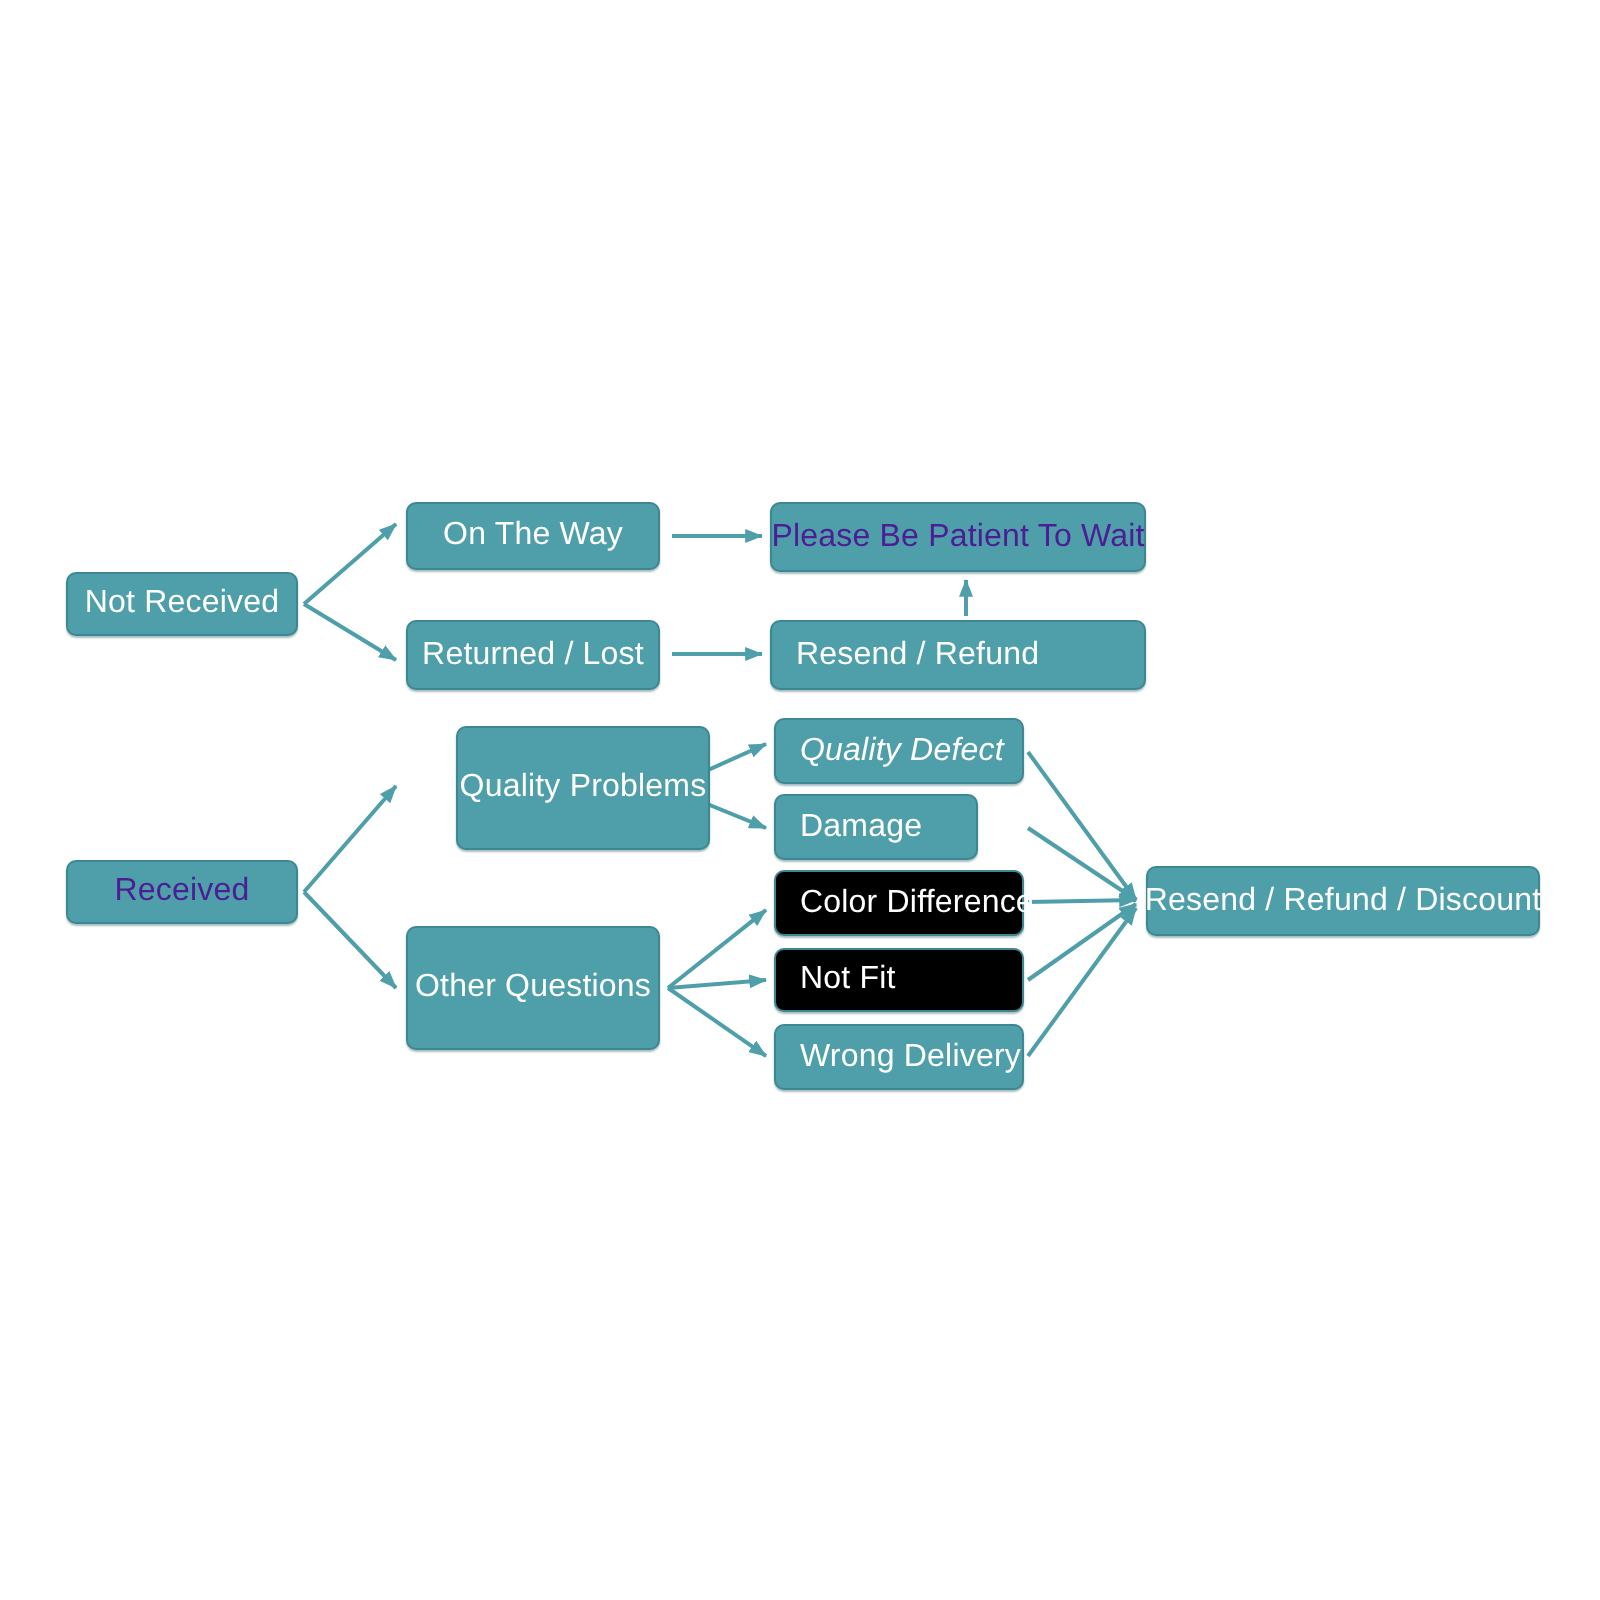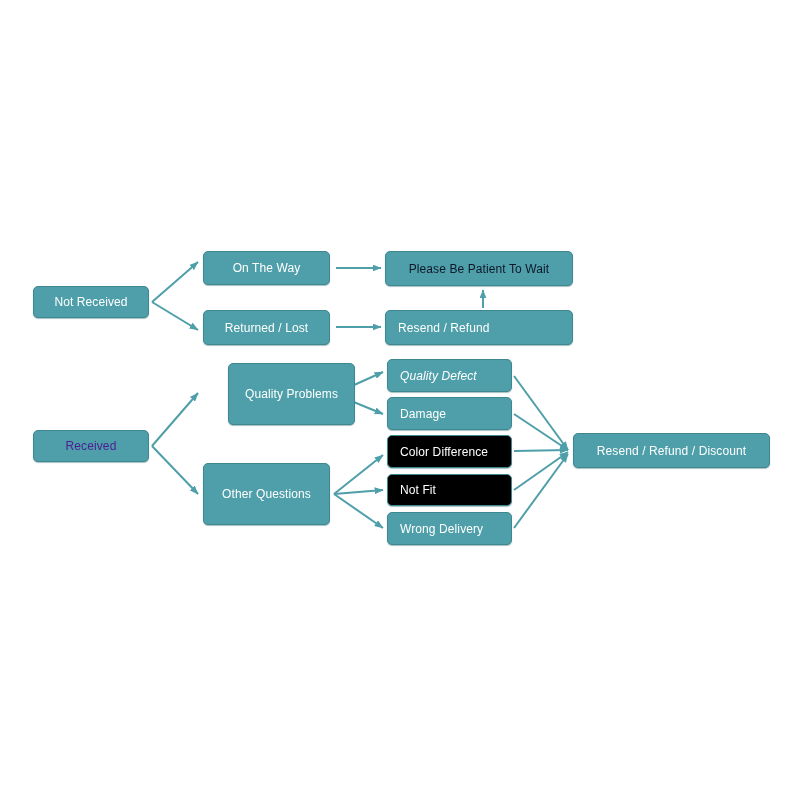--- a/index.html
+++ b/index.html
@@ -27,21 +27,21 @@
     height: 800px;
     pointer-events: none;
   }
   .node {
     position: absolute;
     box-sizing: border-box;
     background: #4e9fa9;
     border: 1px solid #3d8791;
     border-radius: 5px;
     color: #ffffff;
-    font-size: 12px;
+    font-size: 16px;
     letter-spacing: 0.1px;
     display: flex;
     align-items: center;
     box-shadow: 0 1px 1px rgba(60,110,115,0.45);
     z-index: 2;
     white-space: nowrap;
   }
   .node.center {
     justify-content: center;
   }
@@ -89,39 +89,39 @@
   <div id="node-layer">
       <div class="node center" style="left: 33px; top: 286px; width: 116px; height: 32px; background: rgb(78, 159, 169); border-color: rgb(61, 135, 145); color: rgb(255, 255, 255);">
         <span class="node-label">Not Received</span>
       </div>
       <div class="node center" style="left: 203px; top: 251px; width: 127px; height: 34px; background: rgb(78, 159, 169); border-color: rgb(61, 135, 145); color: rgb(255, 255, 255);">
         <span class="node-label">On The Way</span>
       </div>
       <div class="node center" style="left: 203px; top: 310px; width: 127px; height: 35px; background: rgb(78, 159, 169); border-color: rgb(61, 135, 145); color: rgb(255, 255, 255);">
         <span class="node-label">Returned / Lost</span>
       </div>
-      <div class="node center" style="left: 385px; top: 251px; width: 188px; height: 35px; background: rgb(78, 159, 169); border-color: rgb(61, 135, 145); color: #0f172a;">
+      <div class="node center" style="left: 385px; top: 251px; width: 188px; height: 35px; background: rgb(78, 159, 169); border-color: rgb(61, 135, 145); color: #4c1d95;">
         <span class="node-label">Please Be Patient To Wait</span>
       </div>
       <div class="node left" style="left: 385px; top: 310px; width: 188px; height: 35px; background: rgb(78, 159, 169); border-color: rgb(61, 135, 145); color: rgb(255, 255, 255);">
         <span class="node-label">Resend / Refund</span>
       </div>
       <div class="node center" style="left: 33px; top: 430px; width: 116px; height: 32px; background: rgb(78, 159, 169); border-color: rgb(61, 135, 145); color: #4c1d95;">
         <span class="node-label">Received</span>
       </div>
       <div class="node center" style="left: 203px; top: 363px; width: 127px; height: 62px; background: rgb(78, 159, 169); border-color: rgb(61, 135, 145); color: rgb(255, 255, 255); margin-left: 25px;">
         <span class="node-label">Quality Problems</span>
       </div>
       <div class="node center" style="left: 203px; top: 463px; width: 127px; height: 62px; background: rgb(78, 159, 169); border-color: rgb(61, 135, 145); color: rgb(255, 255, 255);">
         <span class="node-label">Other Questions</span>
       </div>
       <div class="node left" style="left: 387px; top: 359px; width: 125px; height: 33px; background: rgb(78, 159, 169); border-color: rgb(61, 135, 145); color: rgb(255, 255, 255); font-style: italic;">
         <span class="node-label">Quality Defect</span>
       </div>
-      <div class="node left" style="left: 387px; top: 397px; width: 125px; height: 33px; background: rgb(78, 159, 169); border-color: rgb(61, 135, 145); color: rgb(255, 255, 255);">
+      <div class="node left" style="left: 387px; top: 397px; width: 102px; height: 33px; background: rgb(78, 159, 169); border-color: rgb(61, 135, 145); color: rgb(255, 255, 255);">
         <span class="node-label">Damage</span>
       </div>
       <div class="node left" style="left: 387px; top: 435px; width: 125px; height: 33px; background: #000000; border-color: rgb(61, 135, 145); color: rgb(255, 255, 255);">
         <span class="node-label">Color Difference</span>
       </div>
       <div class="node left" style="left: 387px; top: 474px; width: 125px; height: 32px; background: #000000; border-color: rgb(61, 135, 145); color: rgb(255, 255, 255);">
         <span class="node-label">Not Fit</span>
       </div>
       <div class="node left" style="left: 387px; top: 512px; width: 125px; height: 33px; background: rgb(78, 159, 169); border-color: rgb(61, 135, 145); color: rgb(255, 255, 255);">
         <span class="node-label">Wrong Delivery</span>

